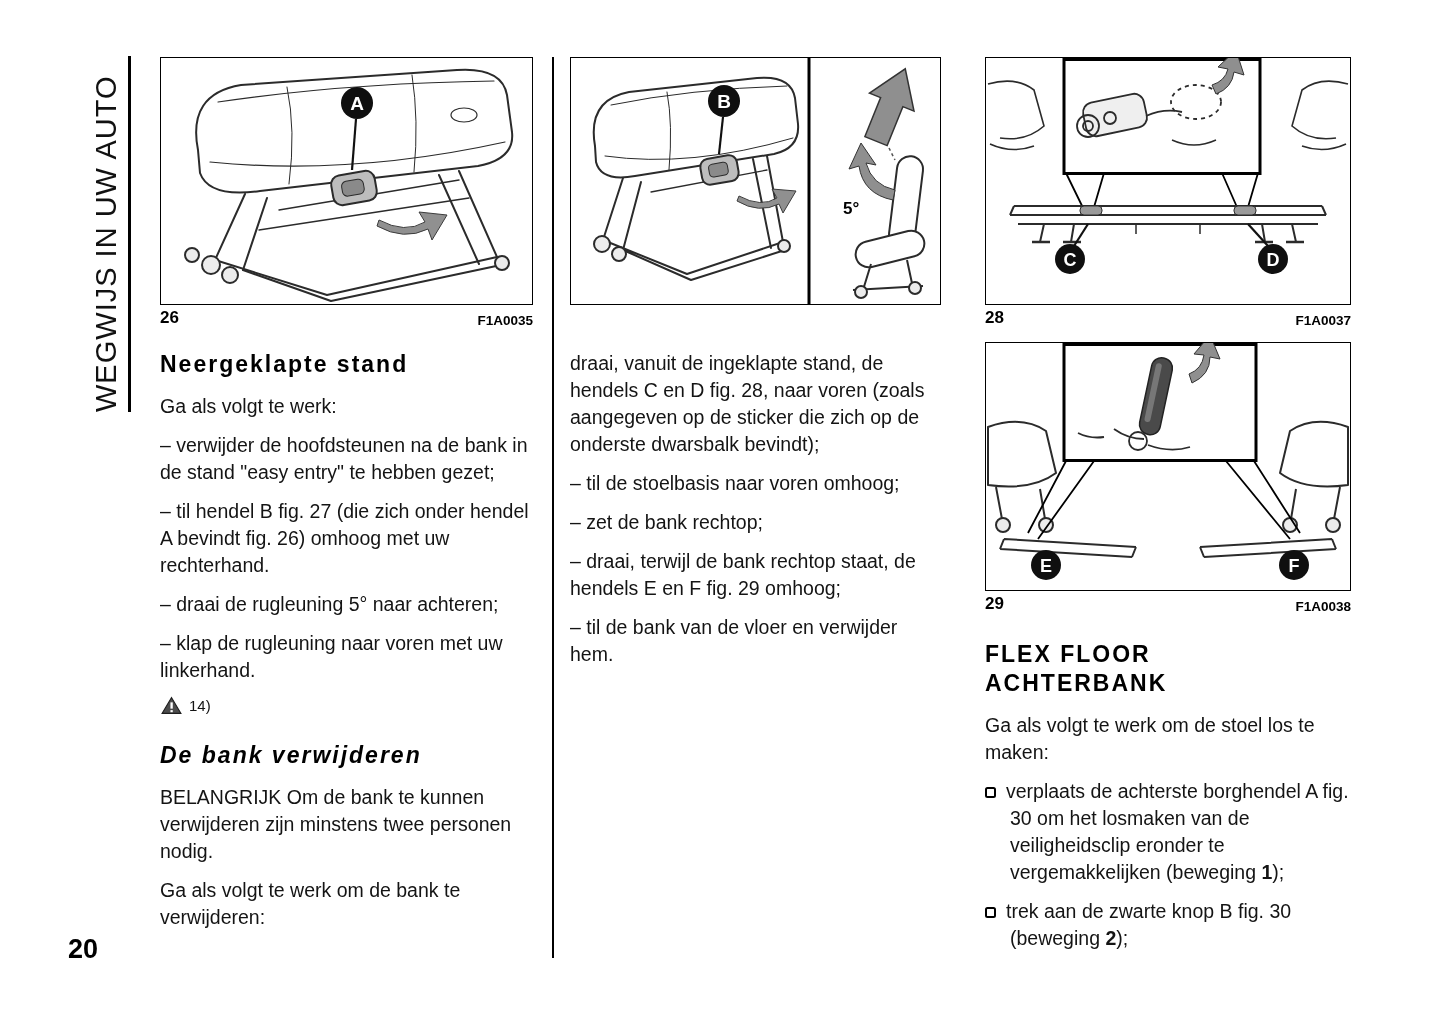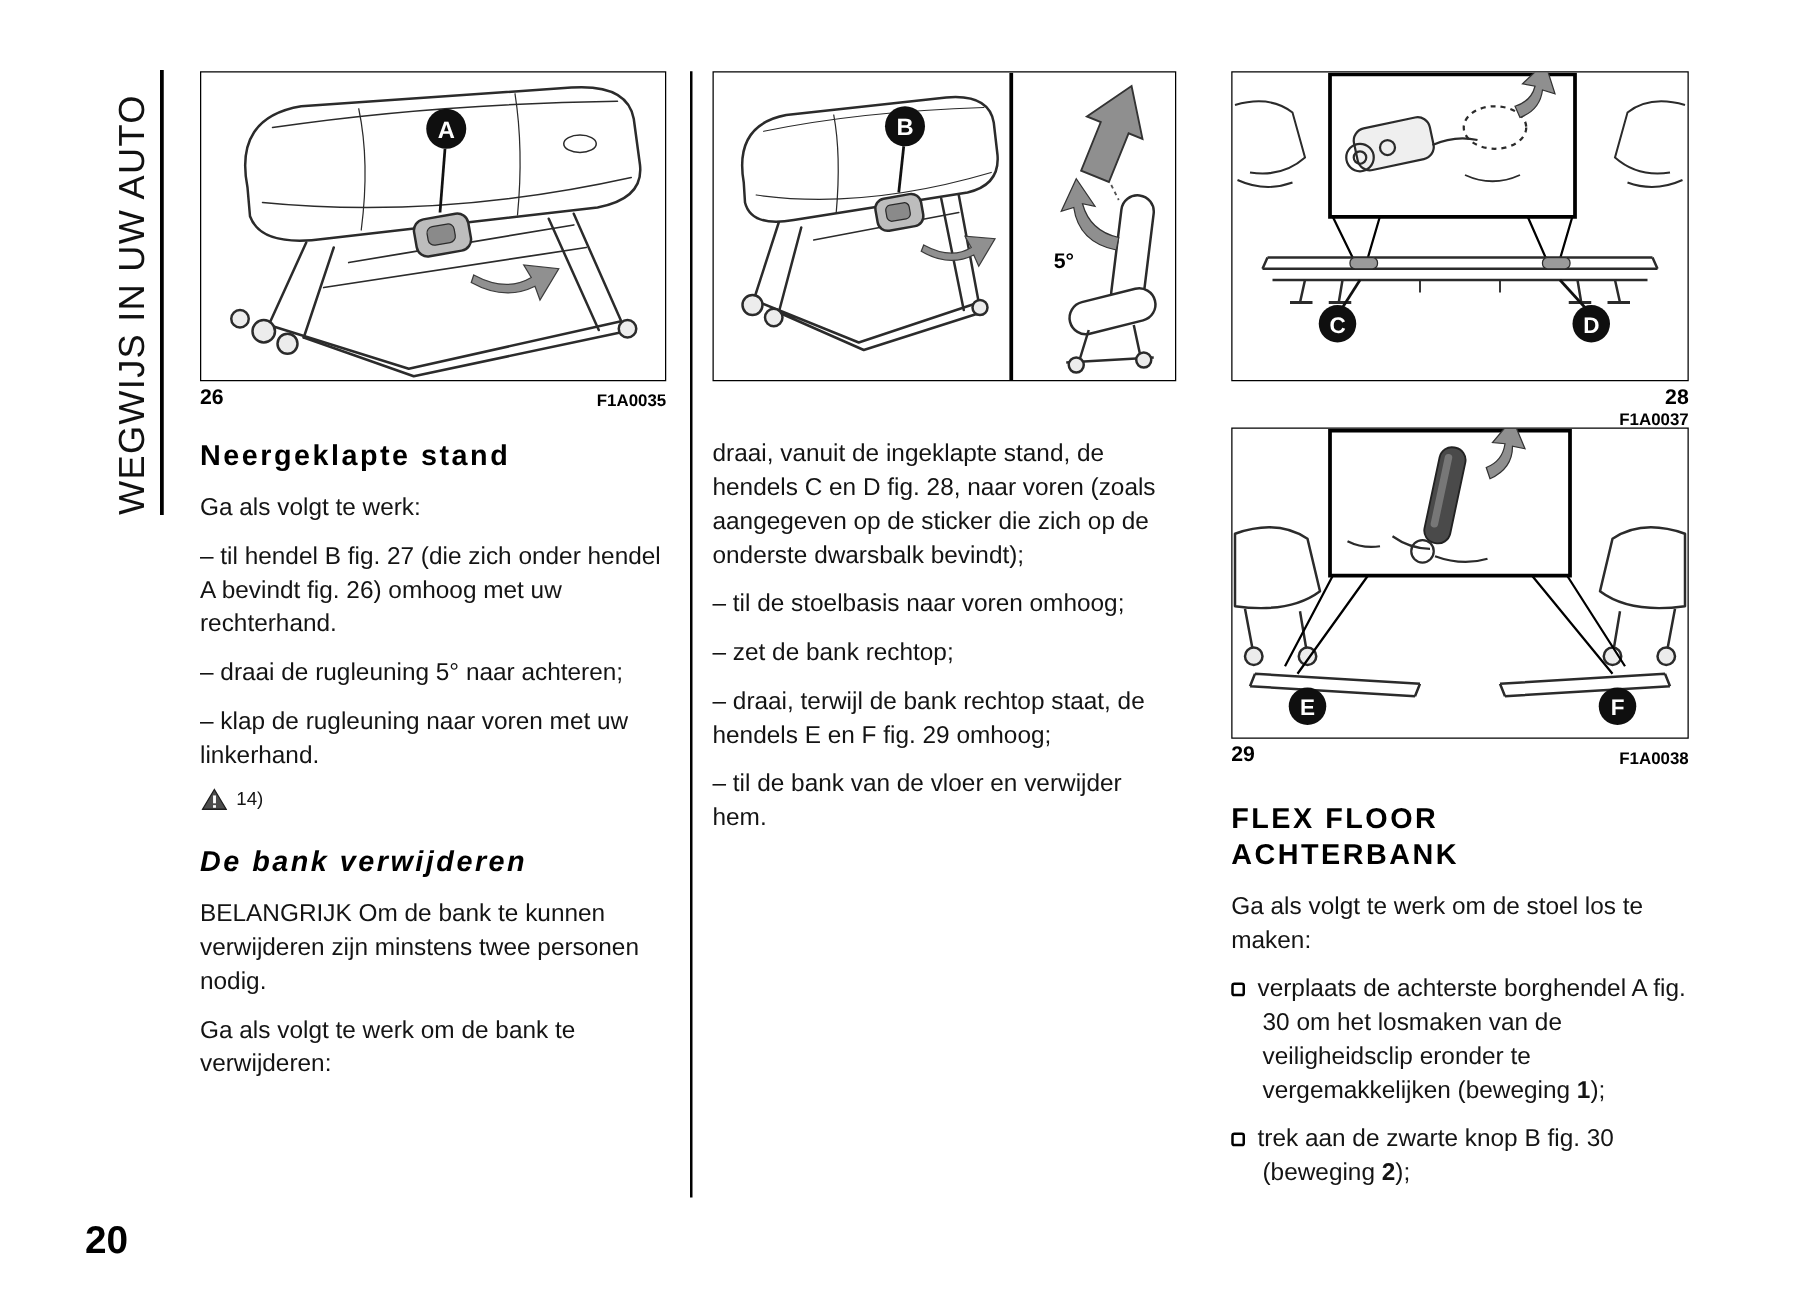--- a/index.html
+++ b/index.html
@@ -14,21 +14,21 @@
   }
   .page { position: absolute; inset: 0; }
 
   
   .vtitle {
     position: absolute; left: 90px; top: 412px; width: 356px;
     transform: rotate(-90deg); transform-origin: 0 0;
     font-size: 29px; letter-spacing: 1px; color: #111; white-space: nowrap;
   }
   .vrule { position: absolute; left: 128px; top: 56px; width: 3px; height: 356px; background: #000; }
-  .pagenum { position: absolute; left: 68px; top: 974px; font-size: 31px; font-weight: bold; color: #000; }
+  .pagenum { position: absolute; left: 68px; top: 934px; font-size: 27px; font-weight: bold; color: #000; }
 
   .coldiv { position: absolute; left: 552px; top: 57px; width: 2px; height: 901px; background: #000; }
 
   
   .figbox { position: absolute; margin: 0; border: 1.5px solid #000; background: #fff; overflow: hidden; }
   .art { display: block; width: 100%; height: 100%; }
   .figcap { position: absolute; display: flex; justify-content: space-between; align-items: flex-end; }
   .fignum { font-weight: bold; font-size: 17px; color: #000; }
   .figcode { font-weight: bold; font-size: 13.5px; color: #000; }
 
@@ -172,21 +172,21 @@
       <rect x="94" y="148" width="22" height="9" rx="4" fill="#9a9a9a" stroke="#2b2b2b"></rect>
       <rect x="248" y="148" width="22" height="9" rx="4" fill="#9a9a9a" stroke="#2b2b2b"></rect>
       <line x1="102" y1="166" x2="88" y2="188" stroke="#111" stroke-width="2.2"></line>
       <circle cx="84" cy="201" r="15" fill="#0f0f0f"></circle>
       <text x="84" y="208" text-anchor="middle" font-size="18" font-weight="bold" fill="#fff">C</text>
       <line x1="262" y1="166" x2="282" y2="188" stroke="#111" stroke-width="2.2"></line>
       <circle cx="287" cy="201" r="15" fill="#0f0f0f"></circle>
       <text x="287" y="208" text-anchor="middle" font-size="18" font-weight="bold" fill="#fff">D</text>
     </svg>
   </figure>
-  <div class="figcap" style="left:985px;top:308px;width:366px;flex-direction:column;">
+  <div class="figcap" style="left:985px;top:308px;width:366px;">
     <span class="fignum">28</span>
     <span class="figcode">F1A0037</span>
   </div>
 
   <figure class="figbox" style="left:985px;top:342px;width:366px;height:249px;">
     <svg class="art" viewBox="0 0 364 247">
       <rect x="78" y="1.5" width="192" height="116" fill="#fff" stroke="#000" stroke-width="3"></rect>
       <g transform="rotate(12 168 60)">
         <rect x="158" y="14" width="21" height="78" rx="10" fill="#4a4a4a" stroke="#222" stroke-width="1.5"></rect>
         <rect x="162" y="20" width="6" height="60" rx="3" fill="#777"></rect>
@@ -220,20 +220,21 @@
     </svg>
   </figure>
   <div class="figcap" style="left:985px;top:594px;width:366px;">
     <span class="fignum">29</span>
     <span class="figcode">F1A0038</span>
   </div>
 
   <div class="coltext" style="left:160px;top:350px;width:370px;">
     <h2 class="sec">Neergeklapte stand</h2>
     <p>Ga als volgt te werk:</p>
+    <p>– verwijder de hoofdsteunen na de bank in de stand "easy entry" te hebben gezet;</p>
     <p>– til hendel B fig. 27 (die zich onder hendel A bevindt fig. 26) omhoog met uw rechterhand.</p>
     <p>– draai de rugleuning 5° naar achteren;</p>
     <p>– klap de rugleuning naar voren met uw linkerhand.</p>
     <div class="warnrow">
       <svg class="warnicon" viewBox="0 0 20 18">
         <path d="M10,1.5 L19,16.5 L1,16.5 Z" fill="#4c4c4c" stroke="#1d1d1d" stroke-width="1"></path>
         <rect x="9" y="6" width="2.2" height="6" fill="#fff"></rect>
         <rect x="9" y="13.4" width="2.2" height="2" fill="#fff"></rect>
       </svg>
       <span class="warnref">14)</span>

